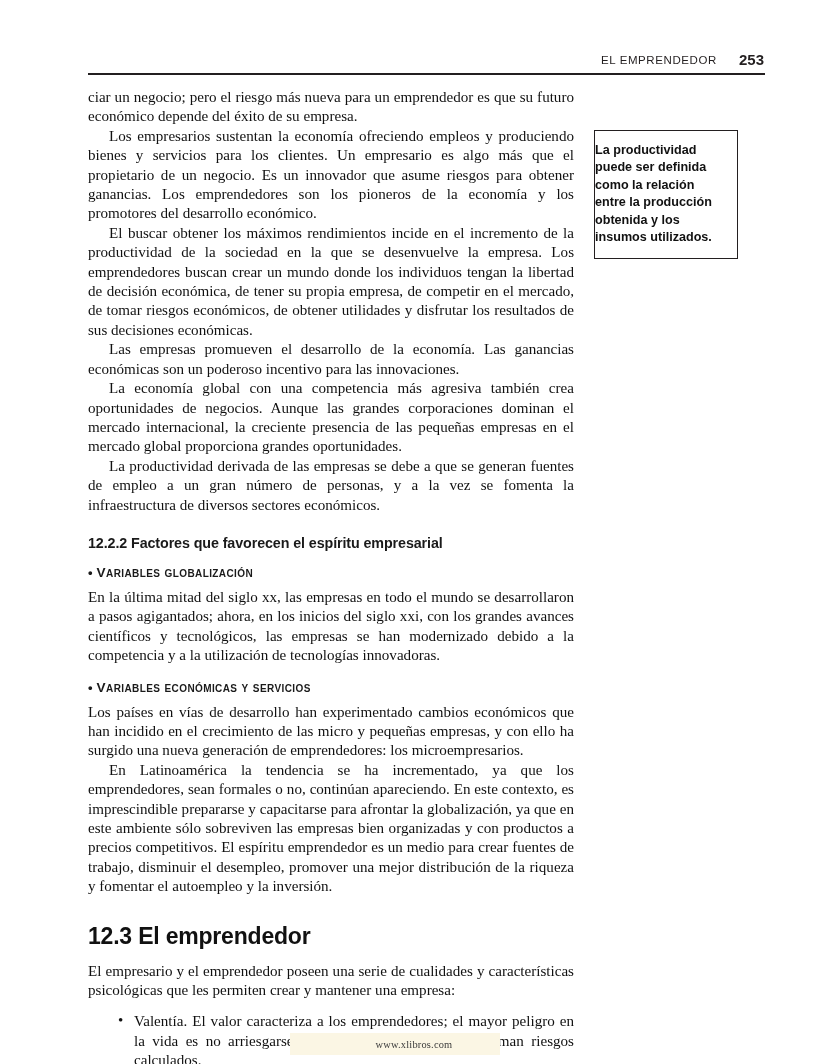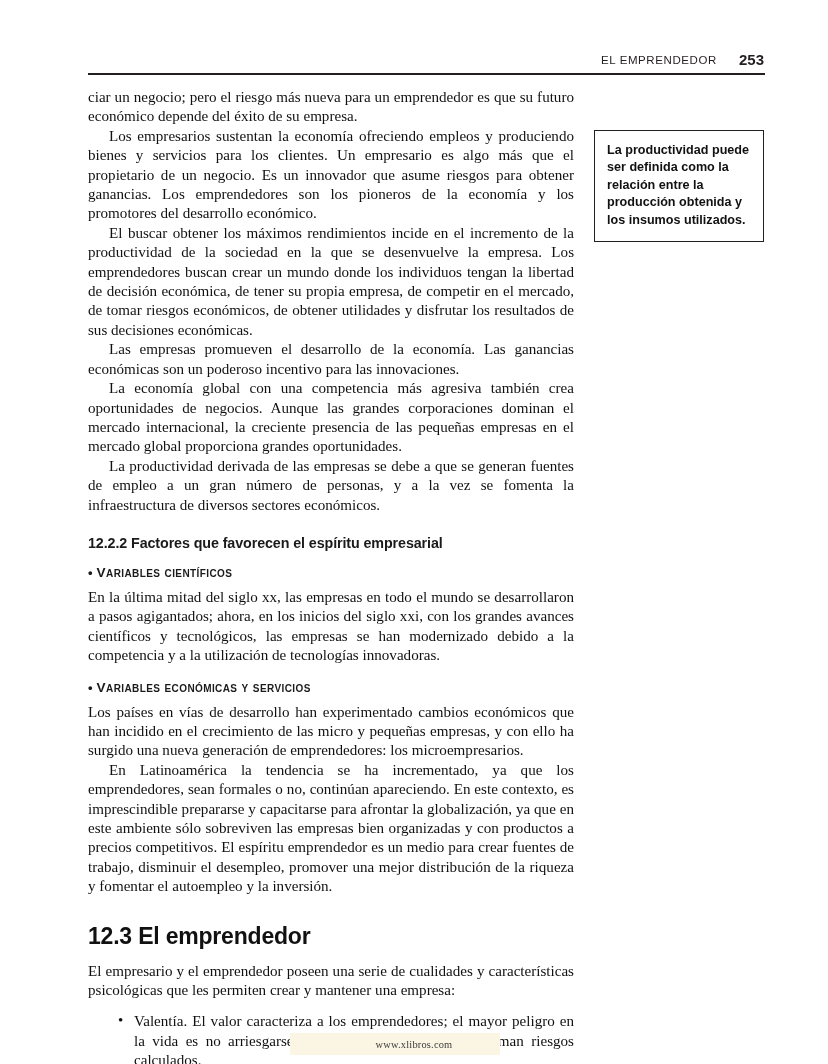--- a/index.html
+++ b/index.html
@@ -127,24 +127,24 @@
     top: -1px;
     font-size: 15px;
   }
   ul.blist li b { font-weight: normal; }
 
   
   .sidebox {
     position: absolute;
     left: 594px;
     top: 130px;
-    width: 170px;
+    width: 144px;
     box-sizing: border-box;
     border: 1.3px solid #231f20;
-    padding: 11px 12px 12px 12px;
+    padding: 11px 12px 12px 0;
     font-family: "Liberation Sans", sans-serif;
     font-weight: bold;
     font-size: 12.6px;
     line-height: 17.4px;
     color: #111111;
   }
 
   
   .footer-band {
     position: absolute;
@@ -182,21 +182,21 @@
     <p>ciar un negocio; pero el riesgo más nueva para un emprendedor es que su futuro económico depende del éxito de su empresa.</p>
     <p class="ind">Los empresarios sustentan la economía ofreciendo empleos y produciendo bienes y servicios para los clientes. Un empresario es algo más que el propietario de un negocio. Es un innovador que asume riesgos para obtener ganancias. Los emprendedores son los pioneros de la economía y los promotores del desarrollo económico.</p>
     <p class="ind">El buscar obtener los máximos rendimientos incide en el incremento de la productividad de la sociedad en la que se desenvuelve la empresa. Los emprendedores buscan crear un mundo donde los individuos tengan la libertad de decisión económica, de tener su propia empresa, de competir en el mercado, de tomar riesgos económicos, de obtener utilidades y disfrutar los resultados de sus decisiones económicas.</p>
     <p class="ind">Las empresas promueven el desarrollo de la economía. Las ganancias económicas son un poderoso incentivo para las innovaciones.</p>
     <p class="ind">La economía global con una competencia más agresiva también crea oportunidades de negocios. Aunque las grandes corporaciones dominan el mercado internacional, la creciente presencia de las pequeñas empresas en el mercado global proporciona grandes oportunidades.</p>
     <p class="ind">La productividad derivada de las empresas se debe a que se generan fuentes de empleo a un gran número de personas, y a la vez se fomenta la infraestructura de diversos sectores económicos.</p>
 
     <h3 class="sub">12.2.2 Factores que favorecen el espíritu empresarial</h3>
 
     <div class="bulletline">
-      <span class="dot">•</span><span class="smallcaps">Variables científicos</span>
+      <span class="dot">•</span><span class="smallcaps">Variables globalización</span>
     </div>
     <p>En la última mitad del siglo xx, las empresas en todo el mundo se desarrollaron a pasos agigantados; ahora, en los inicios del siglo xxi, con los grandes avances científicos y tecnológicos, las empresas se han modernizado debido a la competencia y a la utilización de tecnologías innovadoras.</p>
 
     <div class="bulletline">
       <span class="dot">•</span><span class="smallcaps">Variables económicas y servicios</span>
     </div>
     <p>Los países en vías de desarrollo han experimentado cambios económicos que han incidido en el crecimiento de las micro y pequeñas empresas, y con ello ha surgido una nueva generación de emprendedores: los microempresarios.</p>
     <p class="ind">En Latinoamérica la tendencia se ha incrementado, ya que los emprendedores, sean formales o no, continúan apareciendo. En este contexto, es imprescindible prepararse y capacitarse para afrontar la globalización, ya que en este ambiente sólo sobreviven las empresas bien organizadas y con productos a precios competitivos. El espíritu emprendedor es un medio para crear fuentes de trabajo, disminuir el desempleo, promover una mejor distribución de la riqueza y fomentar el autoempleo y la inversión.</p>
 
     <h2 class="sec">12.3 El emprendedor</h2>

